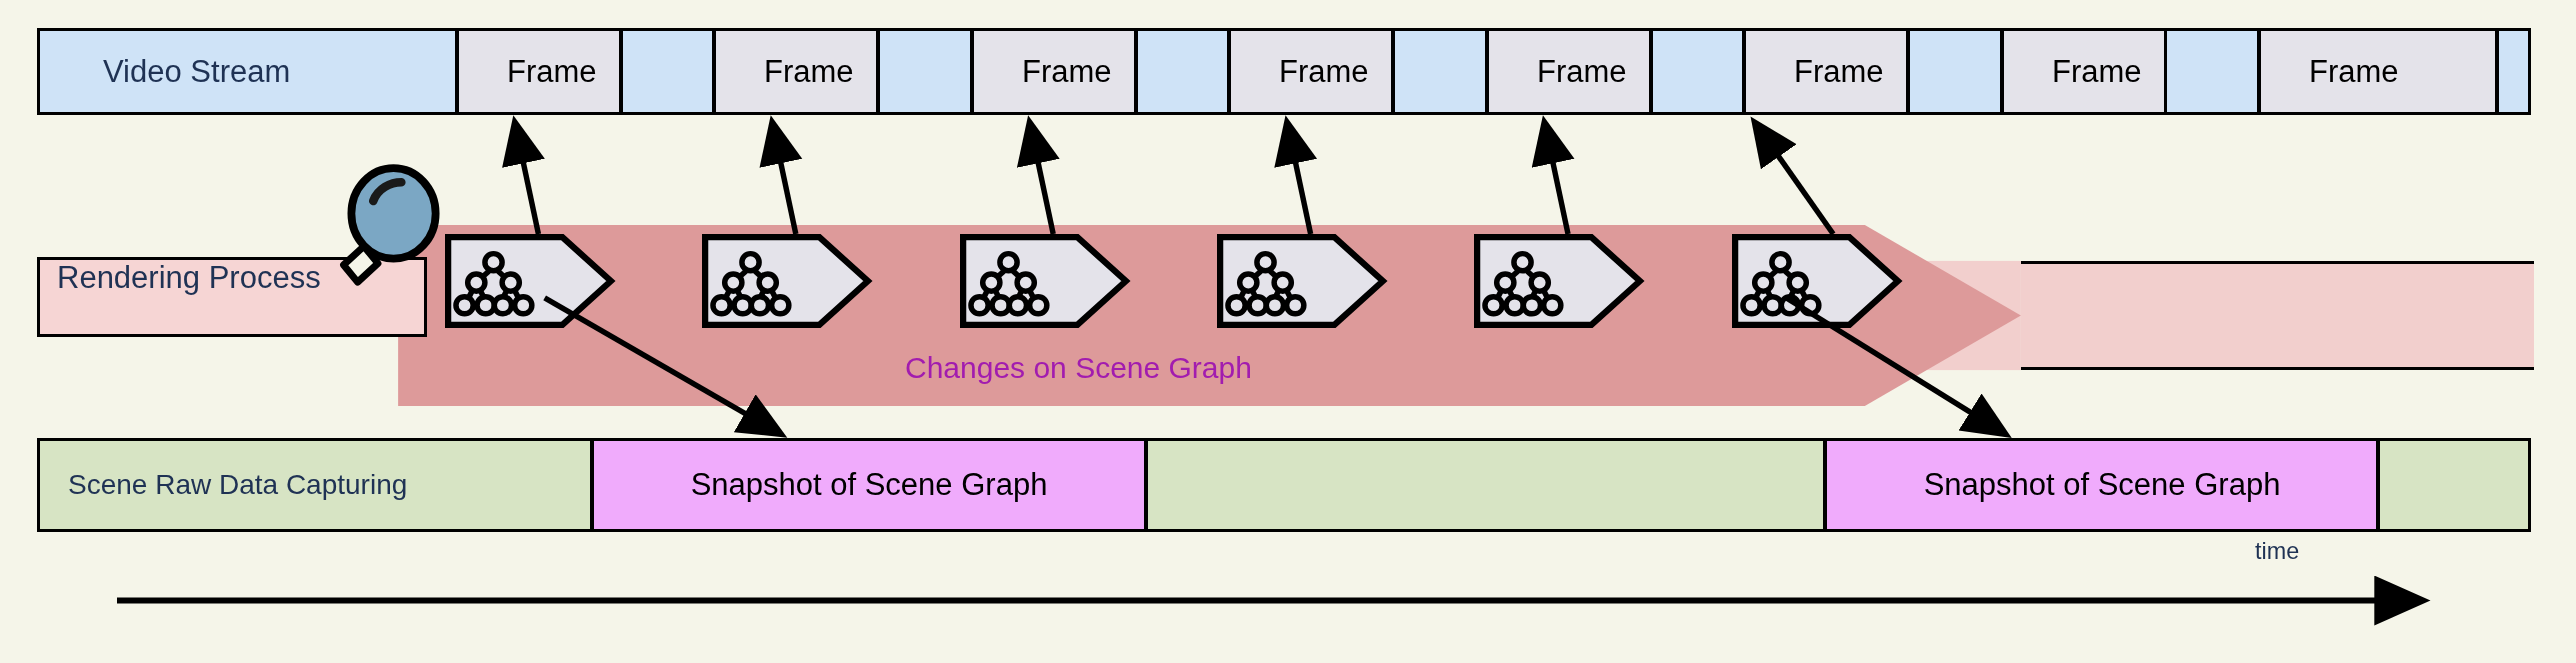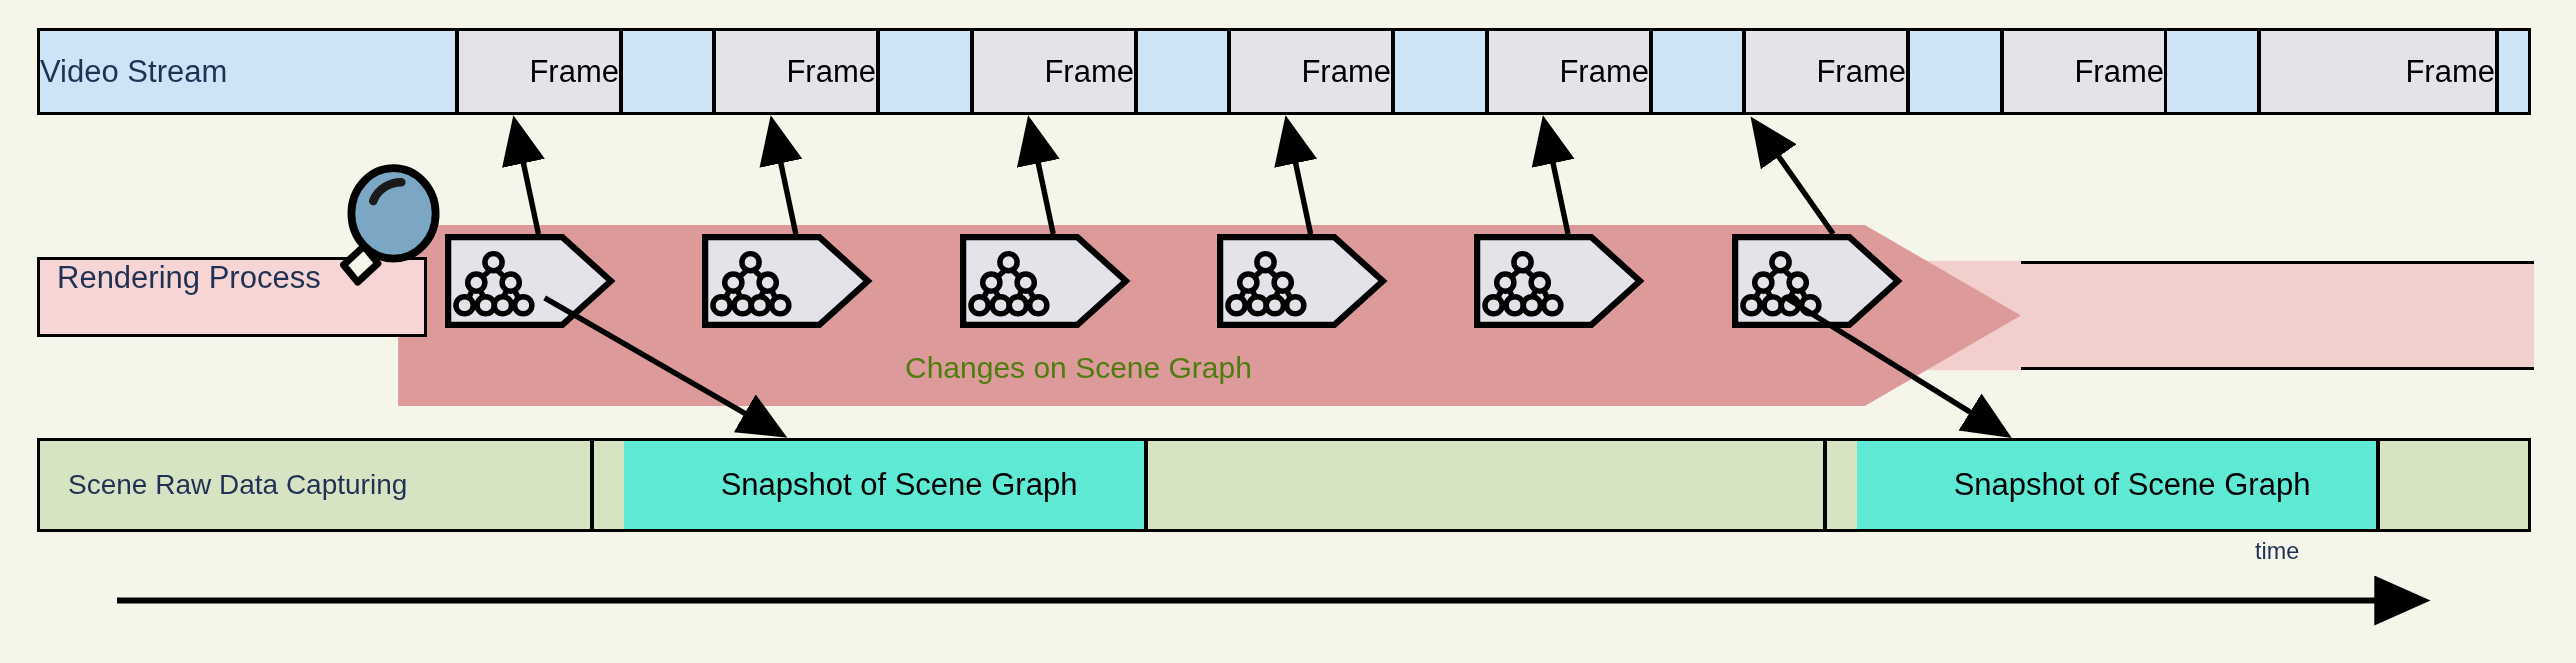--- a/index.html
+++ b/index.html
@@ -46,30 +46,32 @@
     background: #cfe3f7;
   }
   .frame-cell {
     background: #e4e3ea;
   }
   .gap-cell {
     background: #cfe3f7;
   }
   .cell-label {
     width: 100%;
-    text-align: right;
+    text-align: left;
     font-size: 31px;
     color: #000000;
     white-space: nowrap;
     margin-left: 48px;
   }
   #video-stream-label {
+    padding-left: 28px;
     font-size: 31px;
     color: #1f3254;
     white-space: nowrap;
+    margin-left: 35px;
   }
   
   #render-label-box {
     position: absolute;
     left: 37px;
     top: 257px;
     width: 390px;
     height: 80px;
     box-sizing: border-box;
     border: 3.9px solid #000000;
@@ -90,21 +92,21 @@
     width: 1623px;
     height: 181px;
     z-index: 1;
   }
   #changes-band svg { display: block; }
   #changes-caption {
     position: absolute;
     left: 905px;
     top: 351px;
     font-size: 30px;
-    color: #4d7c0f;
+    color: #a21caf;
     white-space: nowrap;
     z-index: 4;
   }
   
   .pentagon {
     position: absolute;
     top: 234px;
     width: 169px;
     height: 94px;
     z-index: 5;
@@ -112,22 +114,21 @@
   .pentagon svg { display: block; overflow: visible; }
   
   #capture-row {
     left: 37px;
     top: 438px;
     width: 2494px;
     height: 94px;
     background: #d7e4c4;
   }
   .snapshot-cell {
-    background: #5eead4;
-    margin-left: 30px;
+    background: #f0abfc;
   }
   .green-cell {
     background: #d7e4c4;
   }
   #capture-label {
     padding-left: 28px;
     font-size: 28px;
     color: #1f3254;
     white-space: nowrap;
   }

